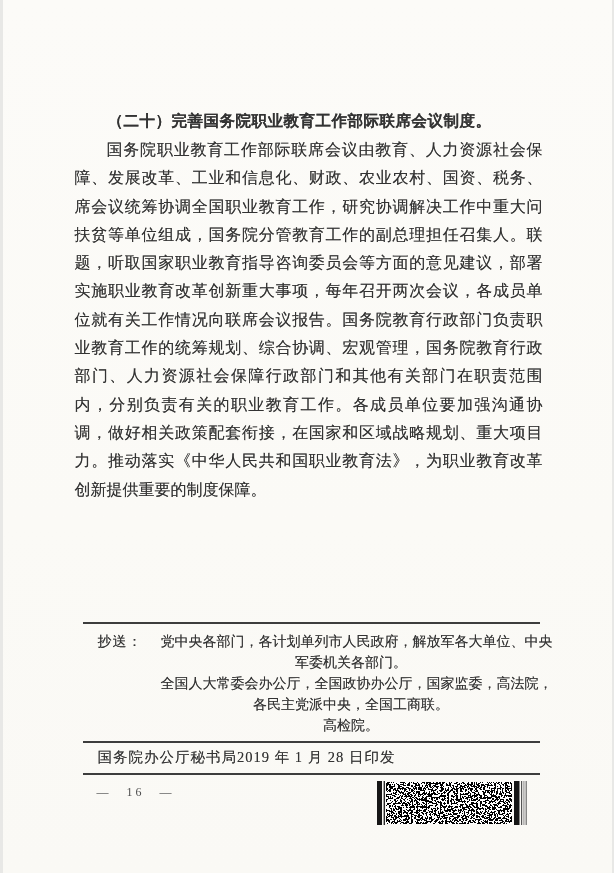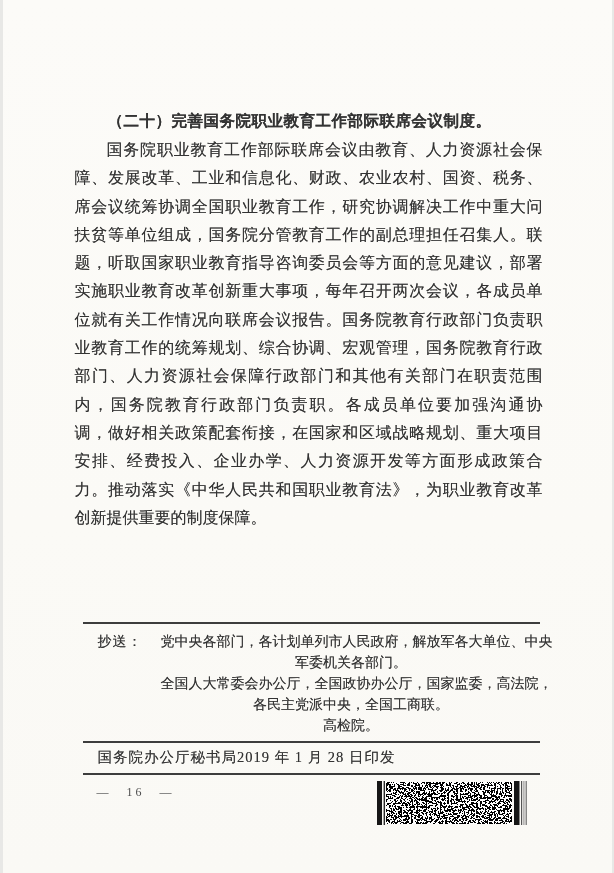--- a/index.html
+++ b/index.html
@@ -109,23 +109,22 @@
     <h2 class="title">（二十）完善国务院职业教育工作部际联席会议制度。</h2>
     <div class="bline indent">国务院职业教育工作部际联席会议由教育、人力资源社会保</div>
     <div class="bline">障、发展改革、工业和信息化、财政、农业农村、国资、税务、</div>
     <div class="bline">席会议统筹协调全国职业教育工作，研究协调解决工作中重大问</div>
     <div class="bline">扶贫等单位组成，国务院分管教育工作的副总理担任召集人。联</div>
     <div class="bline">题，听取国家职业教育指导咨询委员会等方面的意见建议，部署</div>
     <div class="bline">实施职业教育改革创新重大事项，每年召开两次会议，各成员单</div>
     <div class="bline">位就有关工作情况向联席会议报告。国务院教育行政部门负责职</div>
     <div class="bline">业教育工作的统筹规划、综合协调、宏观管理，国务院教育行政</div>
     <div class="bline">部门、人力资源社会保障行政部门和其他有关部门在职责范围</div>
-    <div class="bline">内，国务院教育行政部门负责职。各成员单位要加强沟通协</div>
+    <div class="bline">内，分别负责有关的职业教育工作。各成员单位要加强沟通协</div>
     <div class="bline">调，做好相关政策配套衔接，在国家和区域战略规划、重大项目</div>
-    <div class="bline">安排、经费投入、企业办学、人力资源开发等方面形成政策合</div>
     <div class="bline">力。推动落实《中华人民共和国职业教育法》，为职业教育改革</div>
     <div class="bline last">创新提供重要的制度保障。</div>
   </div>
 
   <div class="rule rule-a"></div>
 
   <div class="cc">
     <span class="cc-label">抄送：</span>
     <div class="cc-lines">
       <div class="cc-line">党中央各部门，各计划单列市人民政府，解放军各大单位、中央</div>

